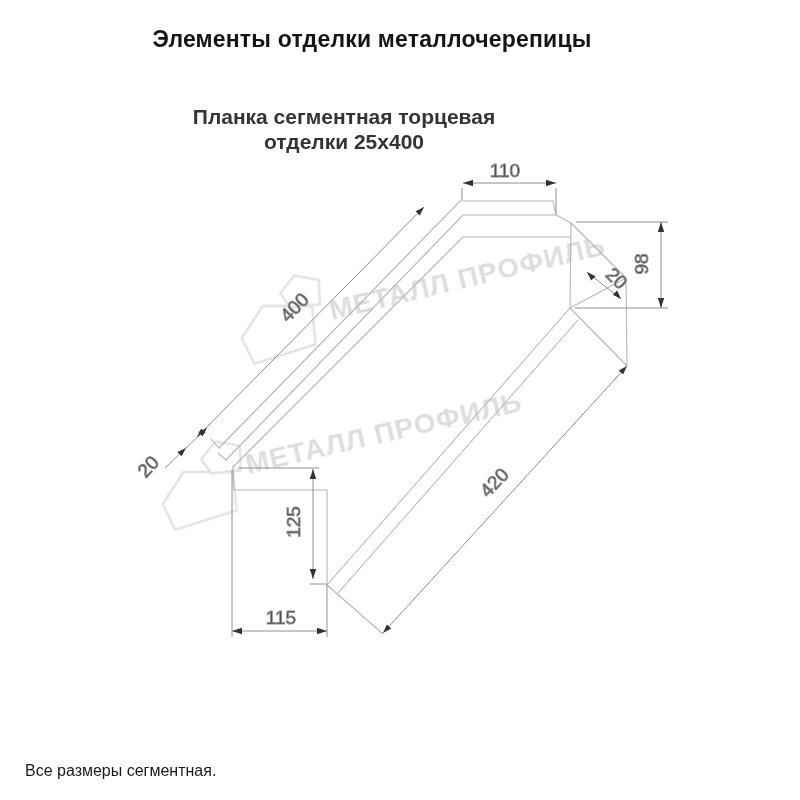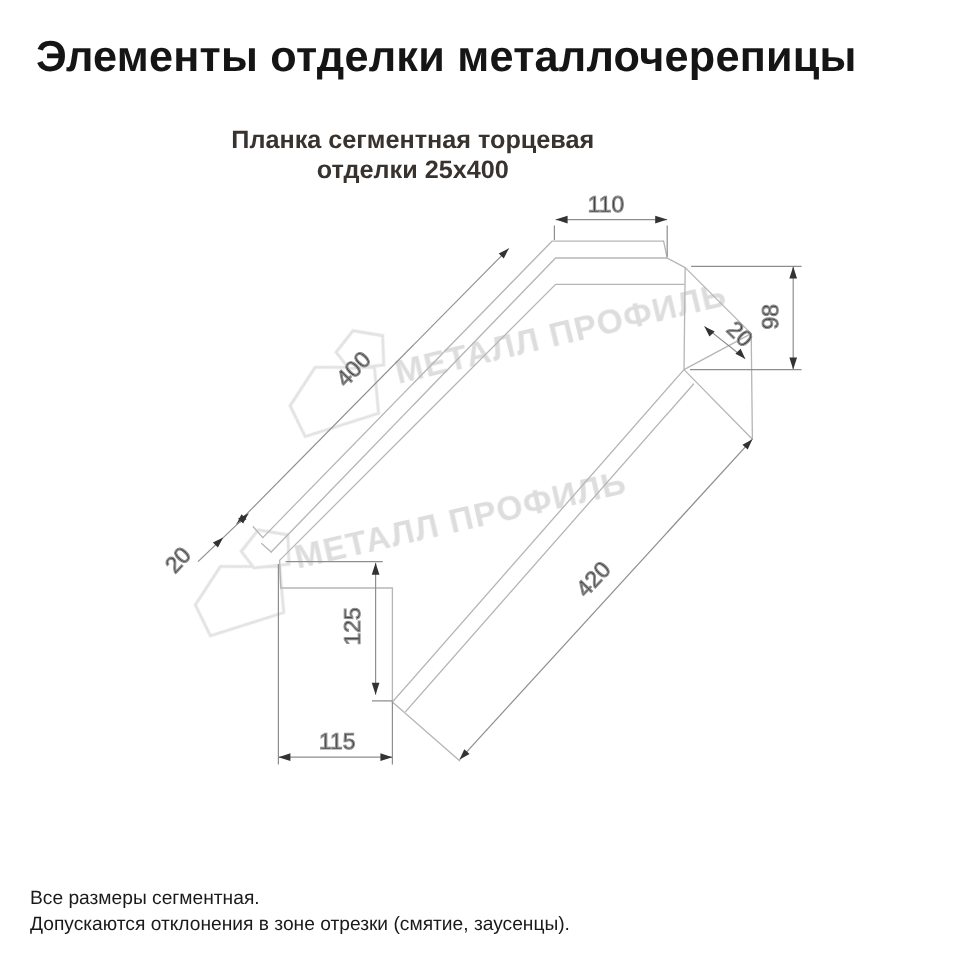--- a/index.html
+++ b/index.html
@@ -16,21 +16,21 @@
     width: 800px;
     height: 800px;
     background: #ffffff;
   }
   .title {
     position: absolute;
     top: 26px;
     left: 0;
     width: 744px;
     text-align: center;
-    font-size: 36px;
+    font-size: 23px;
     font-weight: bold;
     color: #151515;
     letter-spacing: 0.2px;
   }
   .subtitle {
     position: absolute;
     top: 104px;
     left: 0;
     width: 688px;
     text-align: center;
@@ -166,16 +166,15 @@
         <path d="M232,470 L232,637 M327,585 L327,637"></path>
         <path d="M232,631 L327,631"></path>
         <path d="M232,631 l10,-3.2 l0,6.4 z M327,631 l-10,-3.2 l0,6.4 z" fill="#333" stroke="none"></path>
         <text class="dim" x="281" y="624" text-anchor="middle">115</text>
       </g>
     </g>
   </svg>
 
   <div class="footer">
     <div>Все размеры сегментная.</div>
-    <div>Допускаются отклонения в зоне отрезки (смятие, заусенцы).</div>
   </div>
 
 </div>
 
 </body></html>

